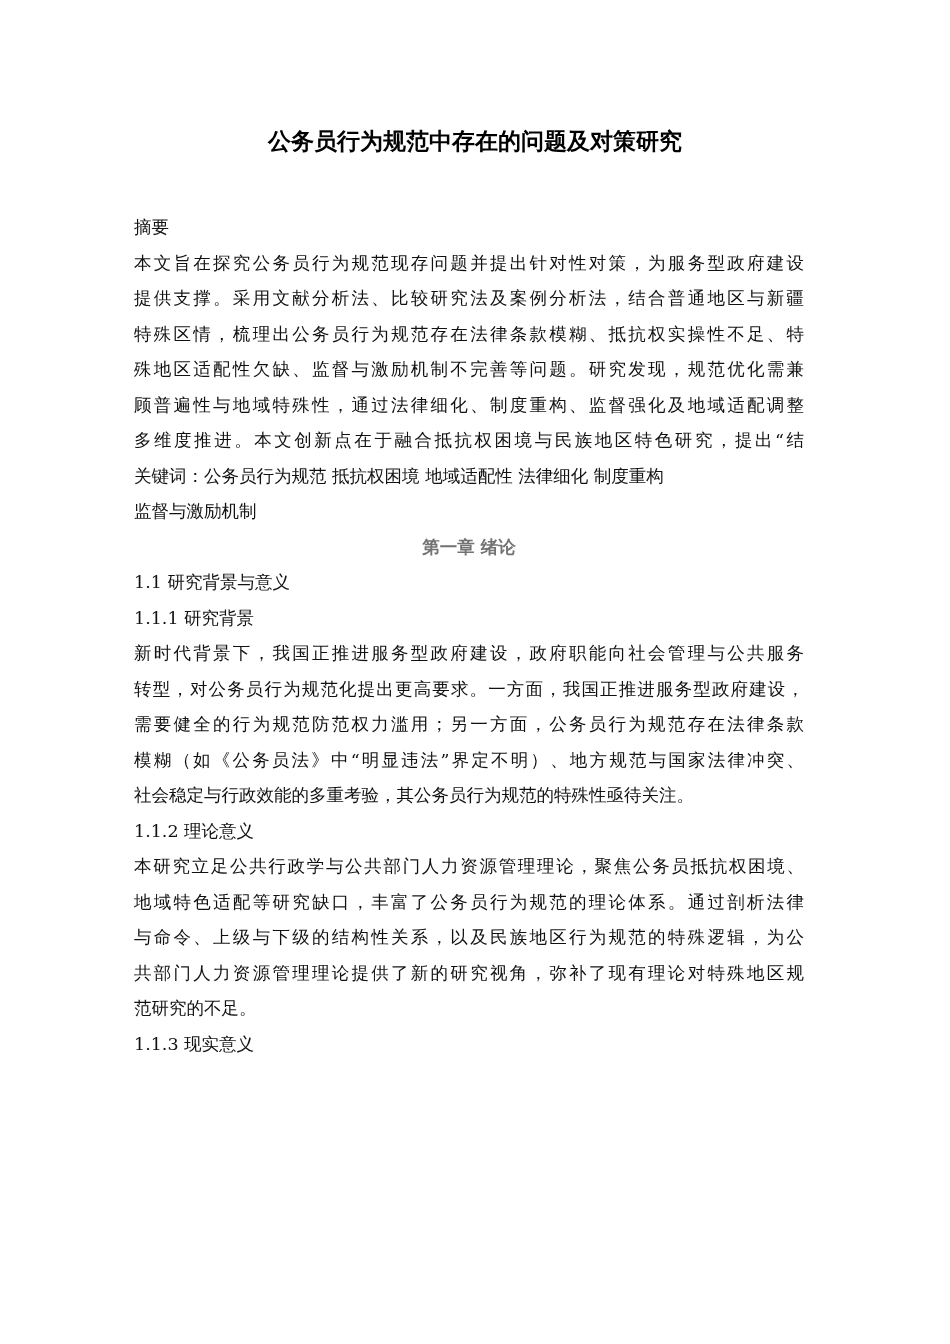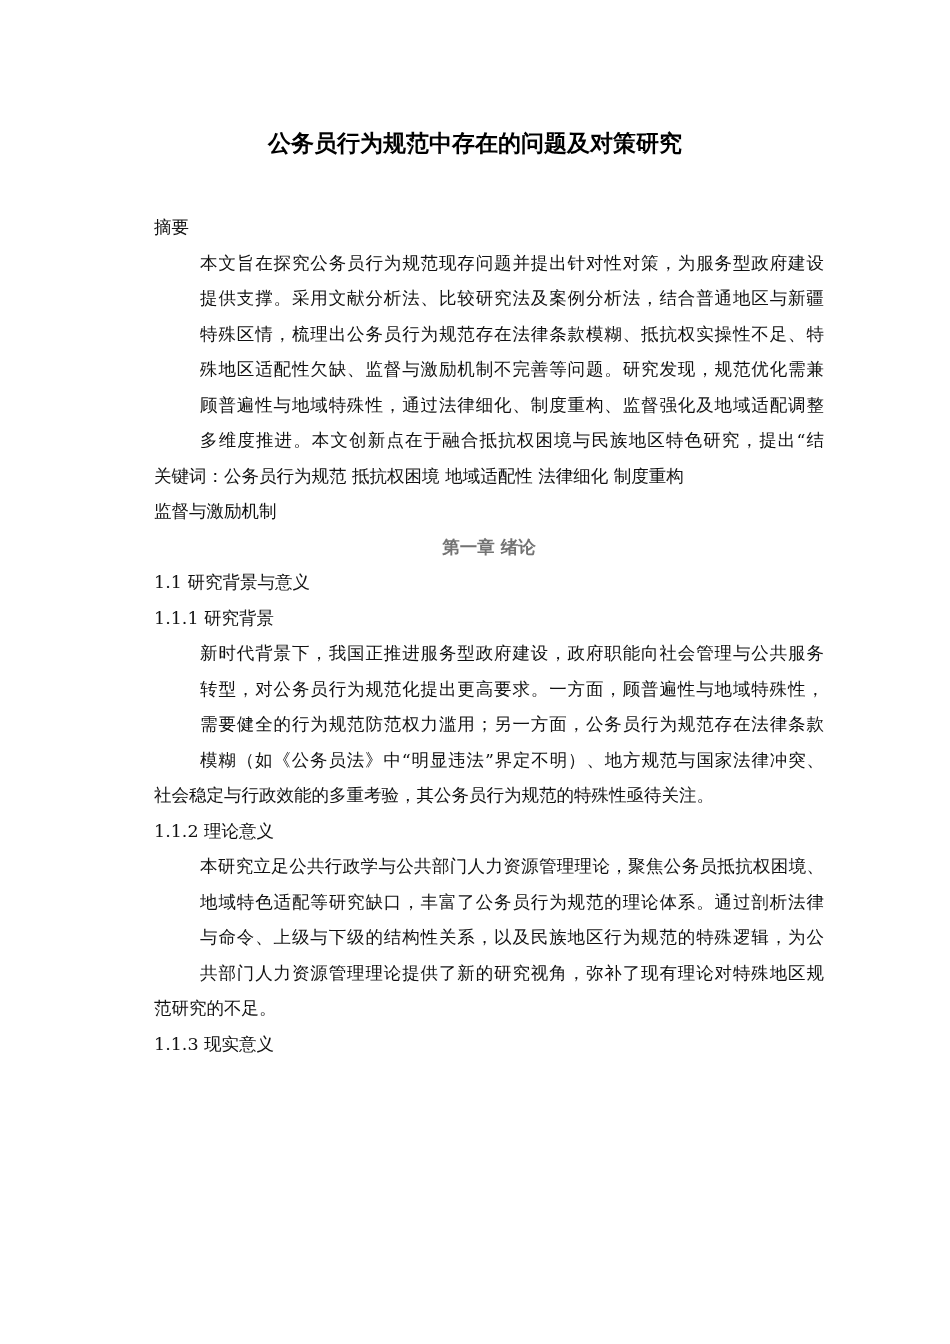--- a/index.html
+++ b/index.html
@@ -21,30 +21,30 @@
       width: 950px;
       height: 1344px;
       background: #ffffff;
     }
     .title {
       position: absolute;
       left: 0;
       top: 125px;
       width: 950px;
       text-align: center;
-      font-family: Liberation Sans, sans-serif;
+      font-family: Liberation Mono, monospace;
       font-weight: bold;
       font-size: 23px;
       line-height: 36px;
       letter-spacing: 0px;
       color: #000000;
     }
     .body {
       position: absolute;
-      left: 154px;
+      left: 134px;
       top: 210px;
       width: 670px;
       font-family: "DejaVu Serif", serif;
       font-size: 17.5px;
       line-height: 35.5px;
       color: #111111;
     }
     .line {
       display: block;
       white-space: nowrap;
@@ -56,21 +56,20 @@
       font-family: "DejaVu Sans", sans-serif;
       font-weight: bold;
       font-size: 17.5px;
       height: 35.5px;
       line-height: 35.5px;
       color: #737373;
     }
     .justify {
       text-align: justify;
       text-align-last: justify;
-      margin-left: 46px;
     }
   </style>
 </head>
 <body>
 
 <div class="page">
 
   <div class="title">公务员行为规范中存在的问题及对策研究</div>
 
   <div class="body">
@@ -89,21 +88,21 @@
     <span class="line">关键词：公务员行为规范 抵抗权困境 地域适配性 法律细化 制度重构</span>
     <span class="line">监督与激励机制</span>
 
     <span class="chapter">第一章 绪论</span>
 
     <span class="line">1.1 研究背景与意义</span>
 
     <span class="line">1.1.1 研究背景</span>
     <div>
       <span class="line justify">新时代背景下，我国正推进服务型政府建设，政府职能向社会管理与公共服务</span>
-      <span class="line justify">转型，对公务员行为规范化提出更高要求。一方面，顾普遍性与地域特殊性，</span>
+      <span class="line justify">转型，对公务员行为规范化提出更高要求。一方面，我国正推进服务型政府建设，</span>
       <span class="line justify">需要健全的行为规范防范权力滥用；另一方面，公务员行为规范存在法律条款</span>
       <span class="line justify">模糊（如《公务员法》中“明显违法”界定不明）、地方规范与国家法律冲突、</span>
       <span class="line">社会稳定与行政效能的多重考验，其公务员行为规范的特殊性亟待关注。</span>
     </div>
 
     <span class="line">1.1.2 理论意义</span>
     <div>
       <span class="line justify">本研究立足公共行政学与公共部门人力资源管理理论，聚焦公务员抵抗权困境、</span>
       <span class="line justify">地域特色适配等研究缺口，丰富了公务员行为规范的理论体系。通过剖析法律</span>
       <span class="line justify">与命令、上级与下级的结构性关系，以及民族地区行为规范的特殊逻辑，为公</span>

